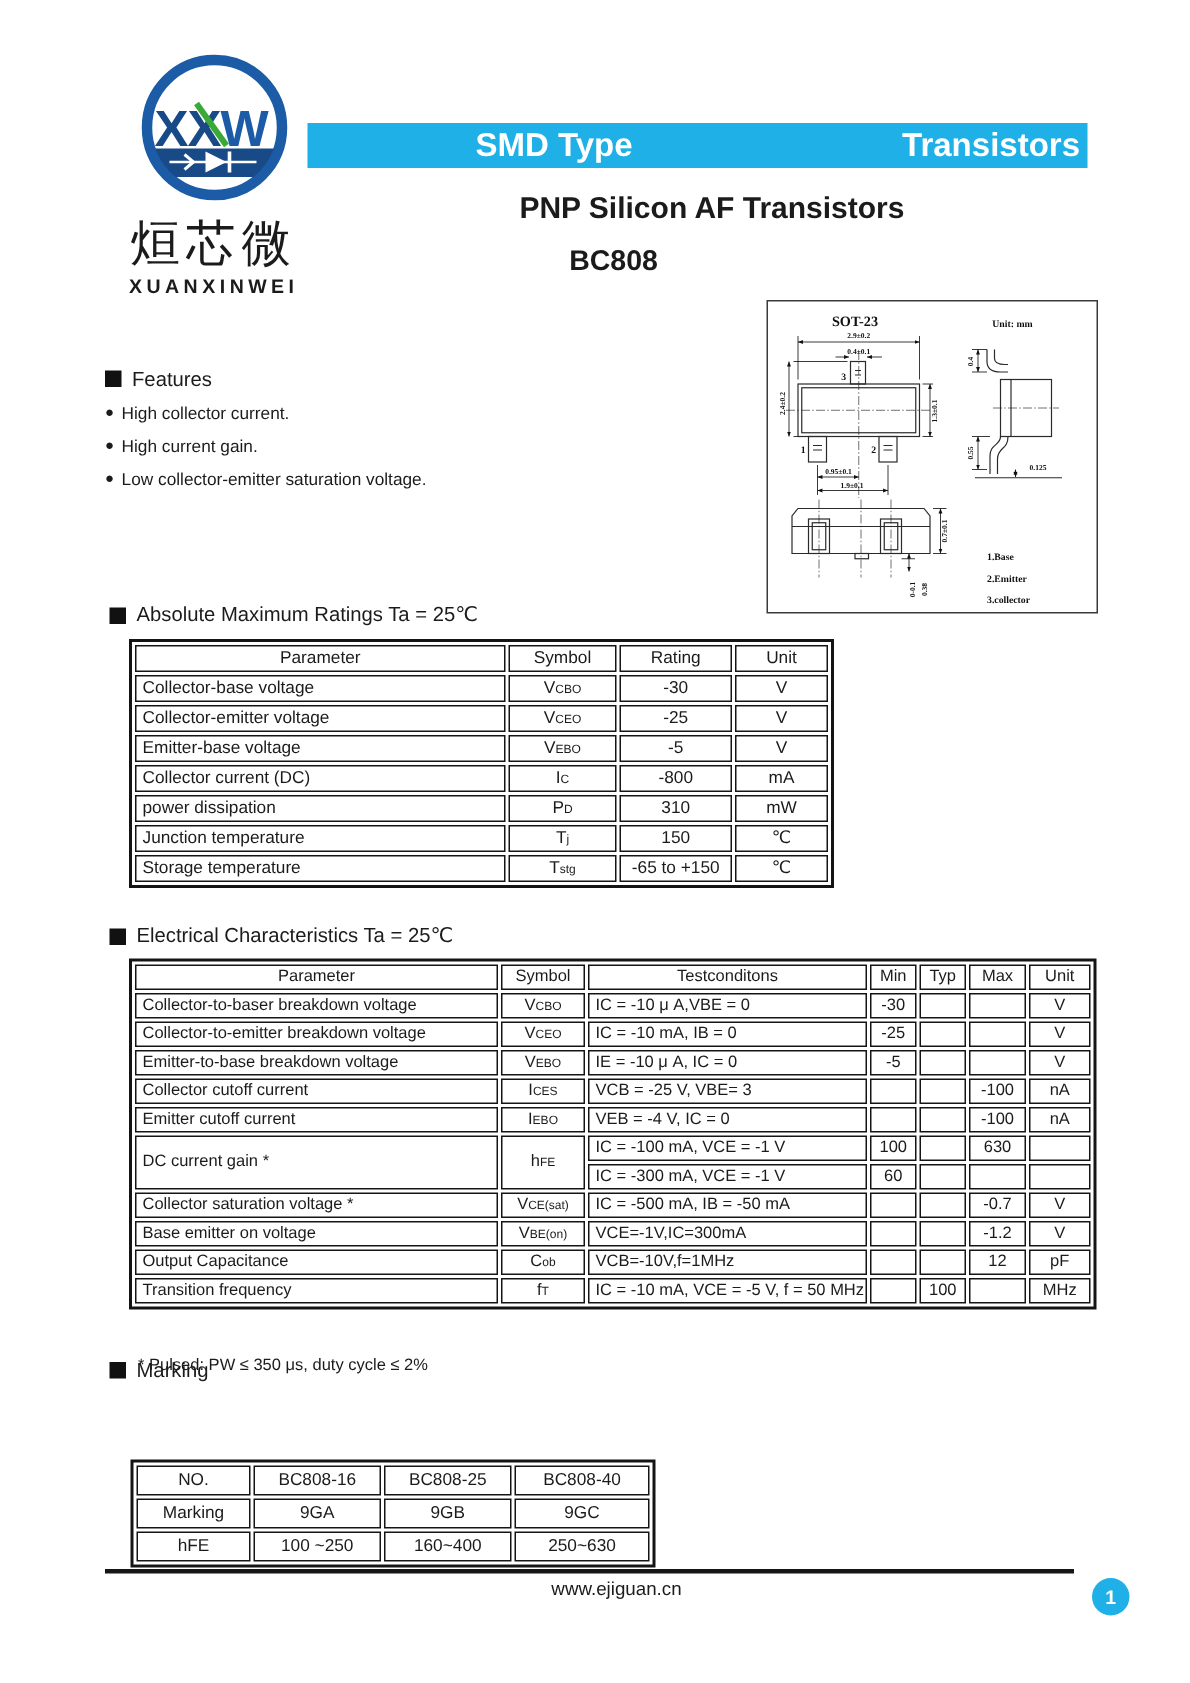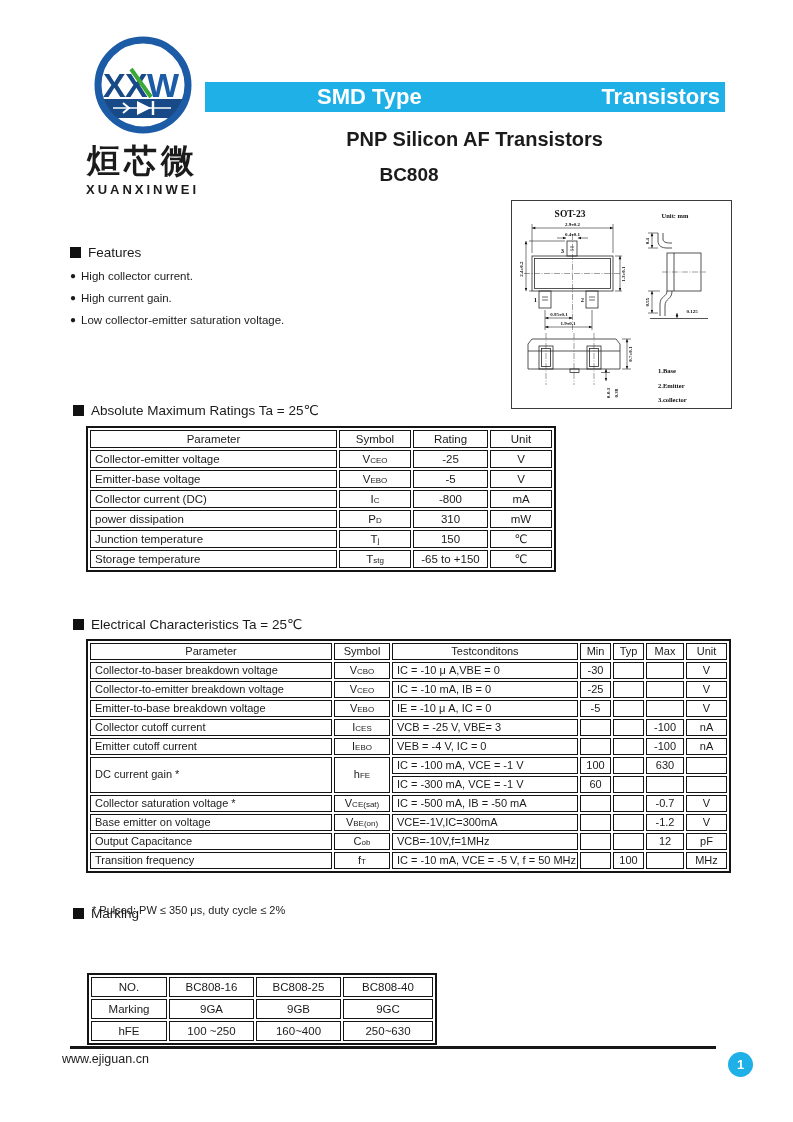--- a/index.html
+++ b/index.html
@@ -3,21 +3,21 @@
 <meta charset="utf-8">
 <style>
   :root { --accent:#1fb0e8; --ink:#1b1b1b; --line:#141414; }
   html,body{margin:0;padding:0;background:#ffffff;}
   body{width:793px;height:1122px;position:relative;overflow:hidden;
        font-family:"Liberation Sans","DejaVu Sans",sans-serif;color:var(--ink);}
   .abs{position:absolute;}
 
   
   .logo{left:70px;top:33px;width:145px;text-align:center;}
-  .logo .cn{font-size:33px;font-weight:bold;letter-spacing:4px;line-height:1.0;margin-top:2px;white-space:nowrap;}
+  .logo .cn{font-size:33px;font-weight:normal;letter-spacing:4px;line-height:1.0;margin-top:2px;white-space:nowrap;}
   .logo .en{font-size:13px;font-weight:bold;letter-spacing:3px;margin-top:5px;white-space:nowrap;}
 
   
   .banner{left:205px;top:82px;width:520px;height:30px;background:var(--accent);
           display:flex;align-items:center;color:#fff;font-weight:bold;font-size:22px;}
   .banner .b-left{margin-left:112px;}
   .banner .b-right{margin-left:auto;margin-right:5px;}
 
   
   .title-block{left:215px;top:128px;width:388px;text-align:center;}
@@ -50,21 +50,21 @@
   .sub{font-size:8px;}
   .abs-table{left:86px;top:426px;width:458px;}
   .elec-table{left:86px;top:639px;width:627px;}
   .elec-table td{font-size:11px;height:15px;}
   .marking-table{left:87px;top:929px;width:336px;margin-top:44px;}
   .marking-table td{height:18px;}
   .footnote{left:92px;top:876px;font-size:11px;margin-top:28px;}
 
   
   .footer-line{left:70px;top:1046px;width:646px;height:3px;background:#161616;}
-  .footer-site{left:62px;top:1052px;width:646px;text-align:left;font-size:12.5px;}
+  .footer-site{left:88px;top:1052px;width:646px;text-align:center;font-size:12.5px;}
   .page-bubble{left:728px;top:1052px;width:25px;height:25px;border-radius:50%;background:var(--accent);
                color:#fff;font-size:13px;font-weight:bold;display:flex;align-items:center;justify-content:center;}
 </style>
 </head>
 <body>
 
 <div>
 
   <div class="abs logo">
     <svg width="128" height="105" viewBox="0 0 128 105">
@@ -246,20 +246,26 @@
         <col style="width:62px">
       </colgroup>
     <tbody>
         <tr>
           <td>Parameter</td>
           <td>Symbol</td>
           <td>Rating</td>
           <td>Unit</td>
         </tr>
         <tr>
+          <td class="left">Collector-base voltage</td>
+          <td><span>V</span><span class="sub">CBO</span></td>
+          <td>-30</td>
+          <td>V</td>
+        </tr>
+        <tr>
           <td class="left">Collector-emitter voltage</td>
           <td><span>V</span><span class="sub">CEO</span></td>
           <td>-25</td>
           <td>V</td>
         </tr>
         <tr>
           <td class="left">Emitter-base voltage</td>
           <td><span>V</span><span class="sub">EBO</span></td>
           <td>-5</td>
           <td>V</td>

